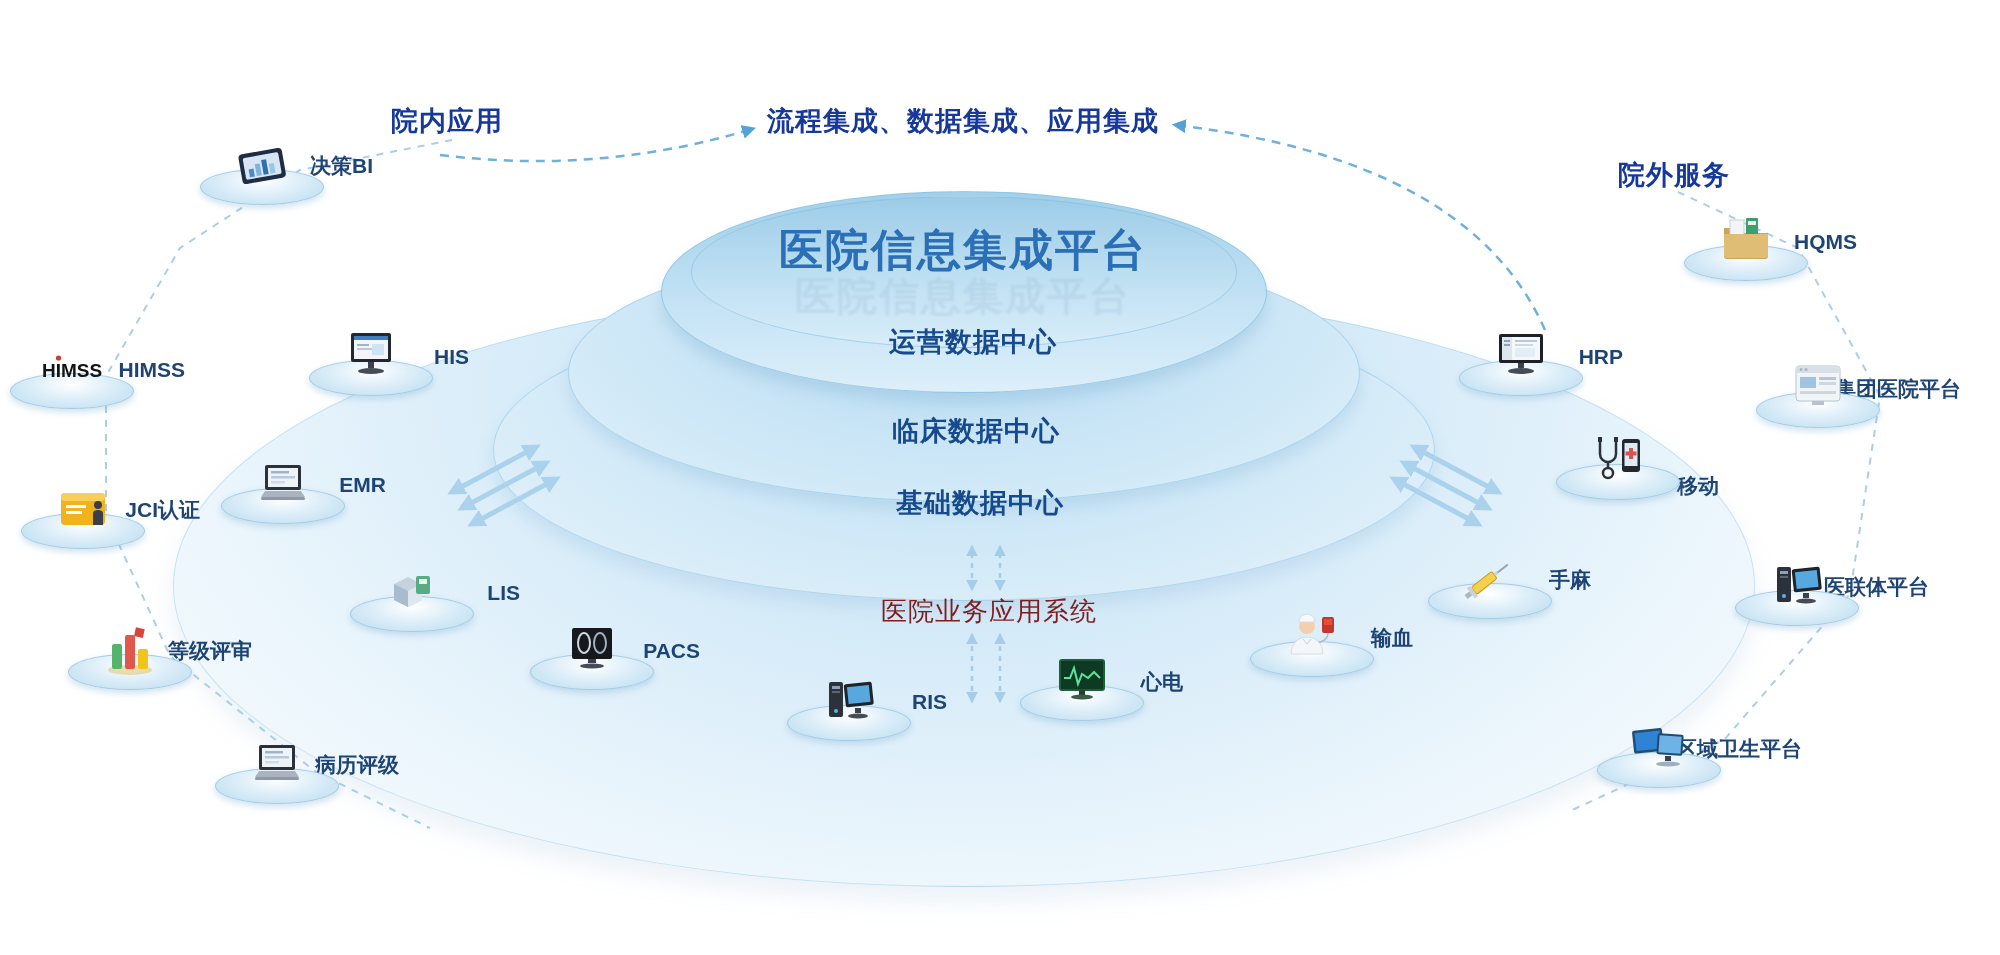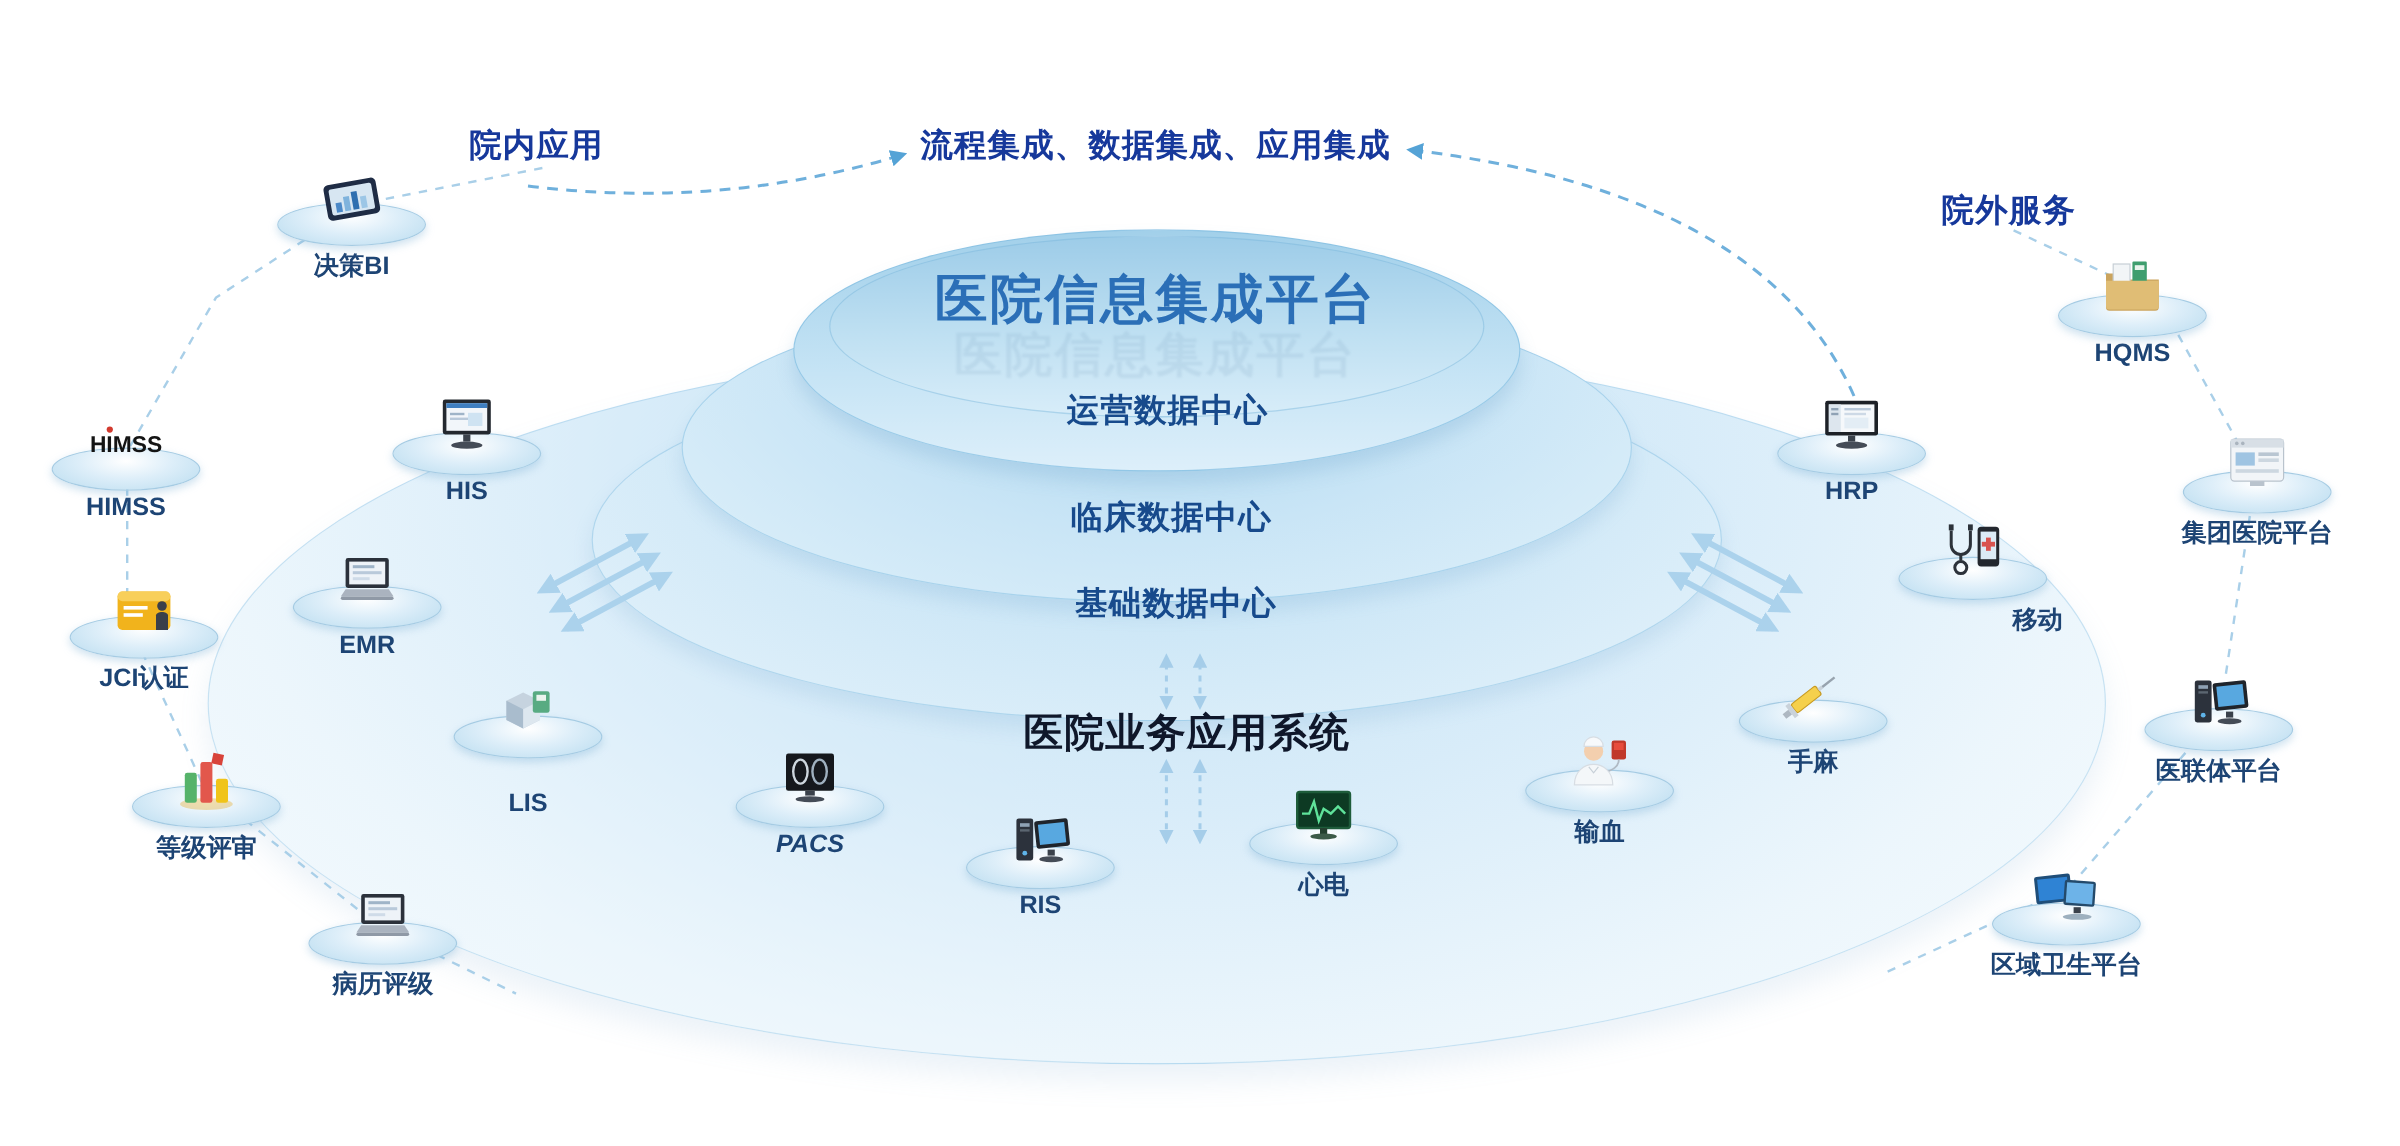--- a/index.html
+++ b/index.html
@@ -34,26 +34,26 @@
   .disc-cap{left:691px;top:196px;width:544px;height:150px;z-index:4;
     background:linear-gradient(180deg,#9dccE8 0%, #bfe0f2 55%, #d8edf9 100%);
     border:1px solid rgba(125,185,222,.5);}
 
   .overlay{position:absolute;left:0;top:0;z-index:5;}
 
   .center-text{position:absolute;transform:translate(-50%,-50%);white-space:nowrap;z-index:7;}
   .title{font-size:44px;font-weight:bold;color:var(--title);letter-spacing:2px;}
   .title-ghost{font-size:40px;font-weight:bold;color:#6d93b5;opacity:.14;filter:blur(1px);letter-spacing:2px;}
   .tier-label{font-size:27px;font-weight:bold;color:var(--tier-label);letter-spacing:1px;text-align:right;}
-  .base-label{font-size:33px;font-weight:bold;color:#0f172a;letter-spacing:1px;}
+  .base-label{font-size:26px;font-weight:normal;color:#7f1d1d;letter-spacing:1px;}
   .heading{font-size:27px;font-weight:bold;color:var(--heading);letter-spacing:1px;}
 
   
   #nodes{position:absolute;left:0;top:0;width:100%;height:100%;z-index:6;pointer-events:none;}
-  .node{position:absolute;transform:translateX(-50%);width:160px;display:flex;flex-direction:column;align-items:center;}
+  .node{position:absolute;transform:translateX(-50%);width:160px;display:flex;flex-direction:row;align-items:center;}
   .icon-area{position:relative;width:150px;height:80px;}
   .platform-ellipse{position:absolute;left:50%;bottom:0;transform:translateX(-50%);
     width:122px;height:34px;border-radius:50%;
     background:radial-gradient(ellipse at 50% 30%, #ffffff 0%, #ddeef9 45%, #b9dcef 100%);
     border:1px solid #a5cbe3;box-shadow:0 3px 7px rgba(130,180,215,.4);}
   .icon{position:absolute;left:50%;bottom:12px;transform:translateX(-50%);line-height:0;}
   .node-label{margin-top:2px;font-size:21px;font-weight:700;color:var(--label);white-space:nowrap;}
 </style>
 </head>
 <body>
@@ -222,21 +222,21 @@
           <span class="icon"><svg width="64" height="56" viewBox="0 0 64 56" xmlns="http://www.w3.org/2000/svg">
               <path d="M14 20 l14 -7 14 7 v16 l-14 7 -14 -7 z" fill="#c6d3df"></path>
               <path d="M14 20 l14 7 v16 l-14 -7 z" fill="#a9bccd"></path>
               <path d="M28 27 l14 -7 v16 l-14 7 z" fill="#dde7ef"></path>
               <rect x="36" y="12" width="14" height="18" rx="2" fill="#58ab82"></rect>
               <rect x="39" y="15" width="8" height="5" fill="#eaf4ee"></rect>
             </svg></span>
         </div>
         <div class="node-label">LIS</div>
       </div>
-      <div class="node" style="left: 675px; top: 610px; font-style: italic;">
+      <div class="node" style="left: 620px; top: 610px;">
         <div class="icon-area">
           <div class="platform-ellipse"></div>
           <span class="icon"><svg width="64" height="56" viewBox="0 0 64 56" xmlns="http://www.w3.org/2000/svg">
               <rect x="12" y="6" width="40" height="31" rx="2" fill="#15181d"></rect>
               <ellipse cx="24" cy="21" rx="6" ry="10" fill="none" stroke="#cdd6de" stroke-width="2"></ellipse>
               <ellipse cx="40" cy="21" rx="6" ry="10" fill="none" stroke="#9fb0bf" stroke-width="2"></ellipse>
               <rect x="28" y="37" width="8" height="4" fill="#3a414b"></rect>
               <ellipse cx="32" cy="44" rx="12" ry="2.5" fill="#454c57"></ellipse>
             </svg></span>
         </div>

